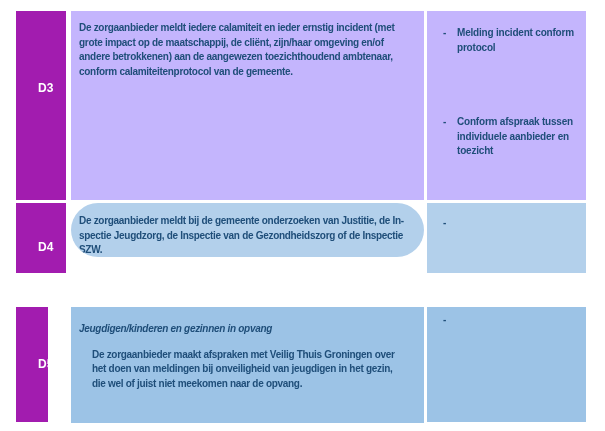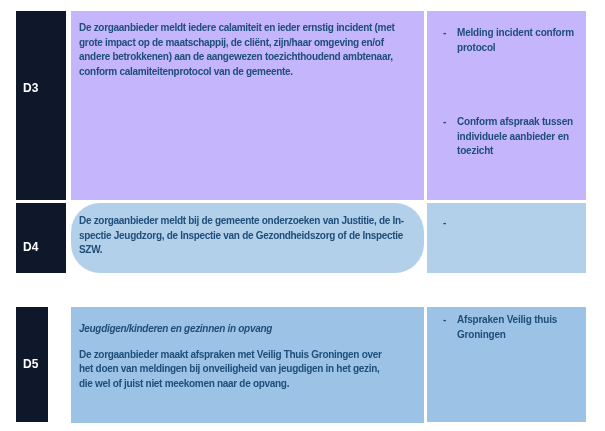--- a/index.html
+++ b/index.html
@@ -14,24 +14,24 @@
     font-family: "Liberation Sans", "DejaVu Sans", sans-serif;
     font-weight: 700;
     overflow: hidden;
   }
   .cell {
     position: absolute;
     box-sizing: border-box;
     overflow: hidden;
   }
   .label-cell {
-    background: #0f172a;
+    background: #a21caf;
     color: #ffffff;
     font-size: 12px;
-    padding-left: 7px;
+    padding-left: 22px;
   }
   .body-cell, .side-cell {
     color: #1F4E79;
     font-size: 10px;
     line-height: 14.5px;
   }
   .row-d3-bg { background: #c4b5fd; }
   .row-d4-bg { background: #B3D0EB; }
   .row-d5-bg { background: #9CC3E6; }
   .body-text {
@@ -83,21 +83,21 @@
       <span class="btxt">Conform afspraak tussen
 individuele aanbieder en
 toezicht</span>
     </div>
   </div>
 
   <div class="cell label-cell" style="left:16px; top:203px; width:50px; height:70px; padding-top:37px;">
     <span>D4</span>
   </div>
 
-  <div class="cell body-cell row-d4-bg" style="left:71px; top:203px; width:353px; height:70px; padding:11px 4px 0 8px;border-radius:29px;">
+  <div class="cell body-cell row-d4-bg" style="left:71px; top:203px; width:353px; height:54px; padding:11px 4px 0 8px;border-radius:29px;">
     <div class="body-text">De zorgaanbieder meldt bij de gemeente onderzoeken van Justitie, de In-
 spectie Jeugdzorg, de Inspectie van de Gezondheidszorg of de Inspectie
 SZW.</div>
   </div>
 
   <div class="cell side-cell row-d4-bg" style="left:427px; top:203px; width:159px; height:70px; padding:13px 4px 0 16px;">
     <div class="bullet">
       <span class="dash">-</span>
     </div>
   </div>
@@ -105,26 +105,24 @@
 </div>
 
 <div>
 
   <div class="cell label-cell" style="left:16px; top:307px; width:32px; height:115px; padding-top:50px;">
     <span>D5</span>
   </div>
 
   <div class="cell body-cell row-d5-bg" style="left:71px; top:307px; width:353px; height:116px; padding:15px 4px 0 8px;">
     <div class="heading-text">Jeugdigen/kinderen en gezinnen in opvang</div>
-    <div class="body-text" style="margin-top:11px;">De zorgaanbieder maakt afspraken met Veilig Thuis Groningen over
+    <div class="body-text" style="margin-top:11px;margin-left:13px;">De zorgaanbieder maakt afspraken met Veilig Thuis Groningen over
 het doen van meldingen bij onveiligheid van jeugdigen in het gezin,
 die wel of juist niet meekomen naar de opvang.</div>
   </div>
 
   <div class="cell side-cell row-d5-bg" style="left:427px; top:307px; width:159px; height:115px; padding:6px 4px 0 16px;">
     <div class="bullet">
       <span class="dash">-</span>
-      <span class="btxt">Afspraken Veilig thuis
-Groningen</span>
     </div>
   </div>
 
 </div>
 
 </body></html>

